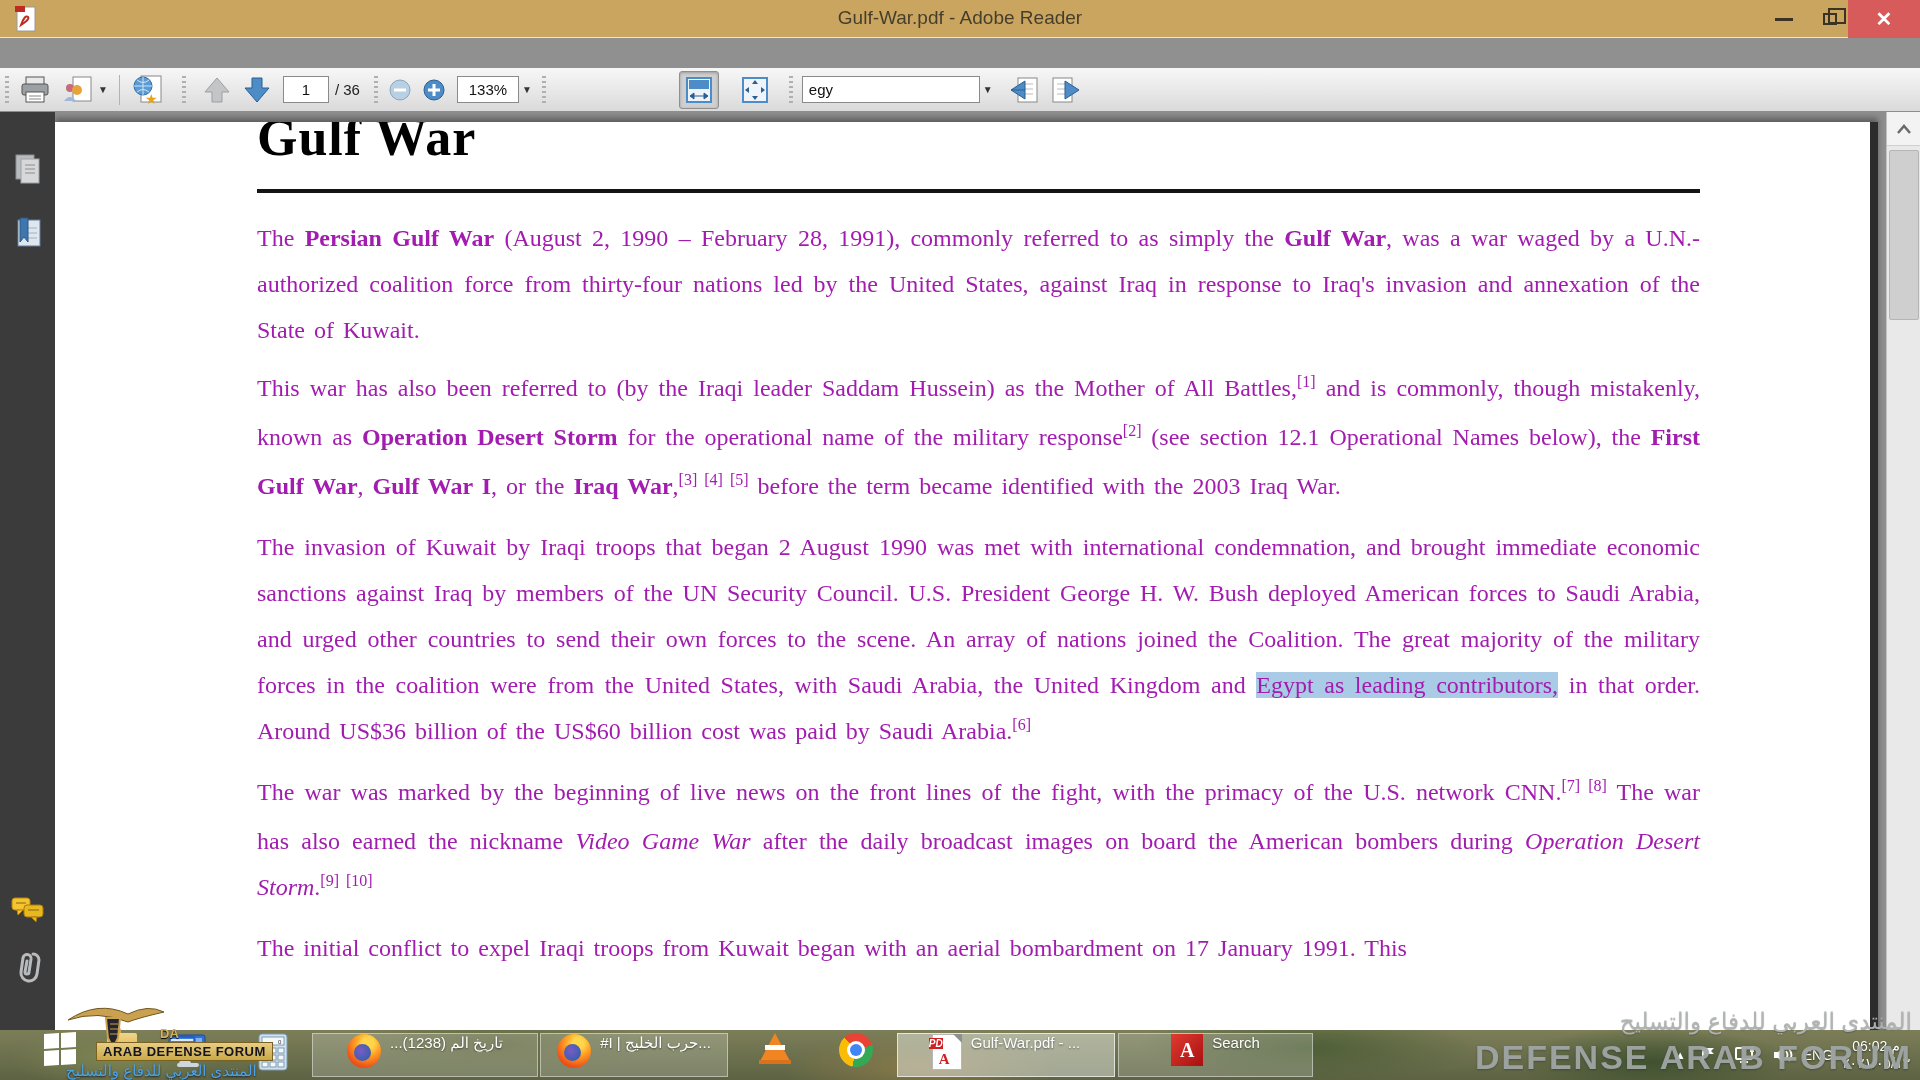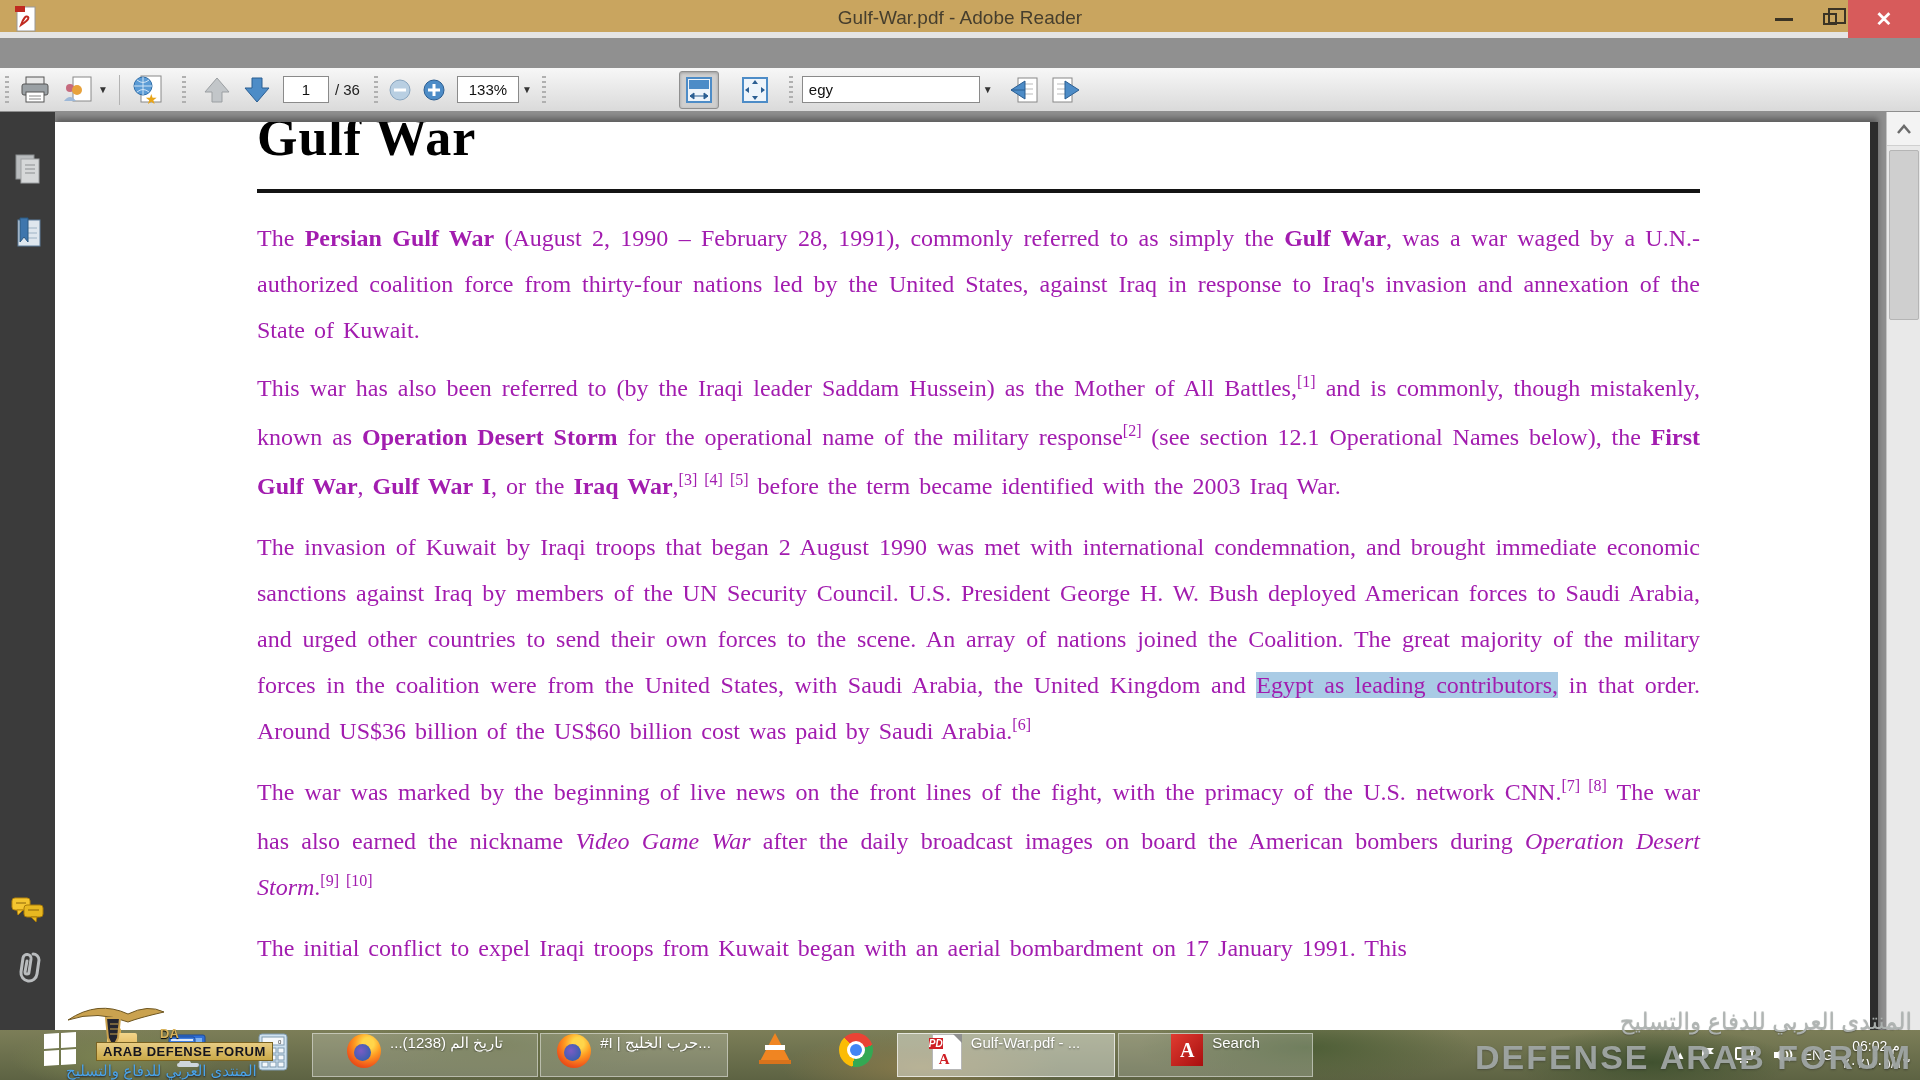--- a/index.html
+++ b/index.html
@@ -1,20 +1,20 @@
 <!DOCTYPE html>
 <html><head>
 <meta charset="utf-8">
 <style>
   * { box-sizing: border-box; margin: 0; padding: 0; }
   html,body { width:1920px; height:1080px; overflow:hidden; font-family:"Liberation Sans", sans-serif; }
   #frame { position:relative; width:1920px; height:1080px; background:#909090; }
 
   
-  .titlebar { position:absolute; left:0; top:0; width:1920px; height:38px; background:#C9A55F; border-bottom:6px solid #e5e5e5; }
+  .titlebar { position:absolute; left:0; top:0; width:1920px; height:38px; background:#C9A55F; border-bottom:1px solid #e5e5e5; }
   .titlebar .pdficon { position:absolute; left:14px; top:5px; width:24px; height:28px; }
   .titlebar .title { position:absolute; left:0; right:0; top:0; height:38px; line-height:36px; text-align:center; font-size:19px; color:#463e2d; }
   .winbtn { position:absolute; top:0; height:38px; display:flex; align-items:center; justify-content:center; }
   .wb-min { left:1762px; width:44px; }
   .wb-min .glyph { width:18px; height:3px; background:#3a3324; }
   .wb-max { left:1808px; width:44px; }
   .wb-max .glyph { width:14px; height:12px; border:2px solid #3a3324; position:relative; background:transparent; }
   .wb-max .glyph::before { content:""; position:absolute; left:3px; top:-7px; width:14px; height:12px; border:2px solid #3a3324; border-left-width:2px; }
   .wb-close { left:1848px; width:72px; background:#D75B5B; }
   .wb-close .glyph { color:#fff; font-size:20px; line-height:1; font-weight:bold; }

